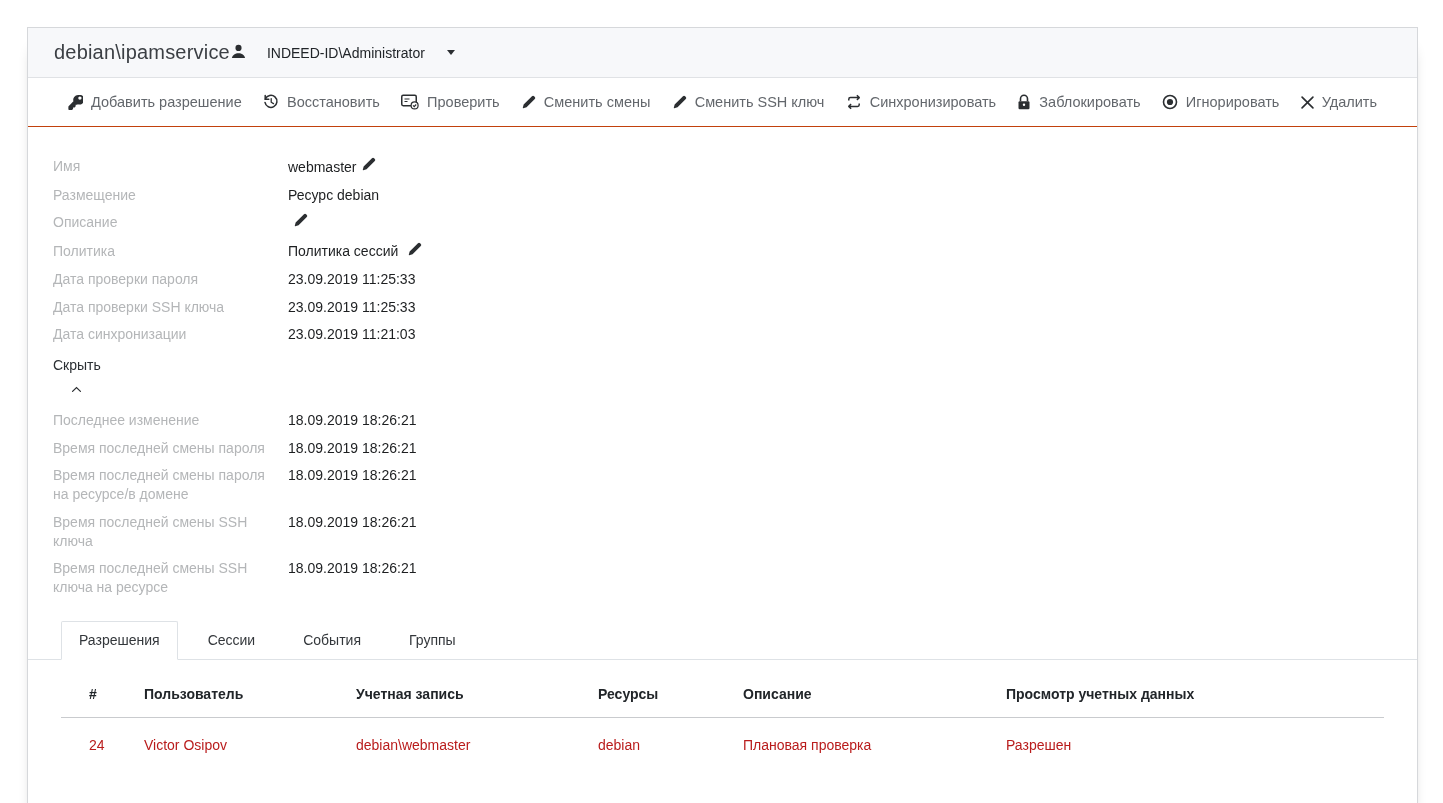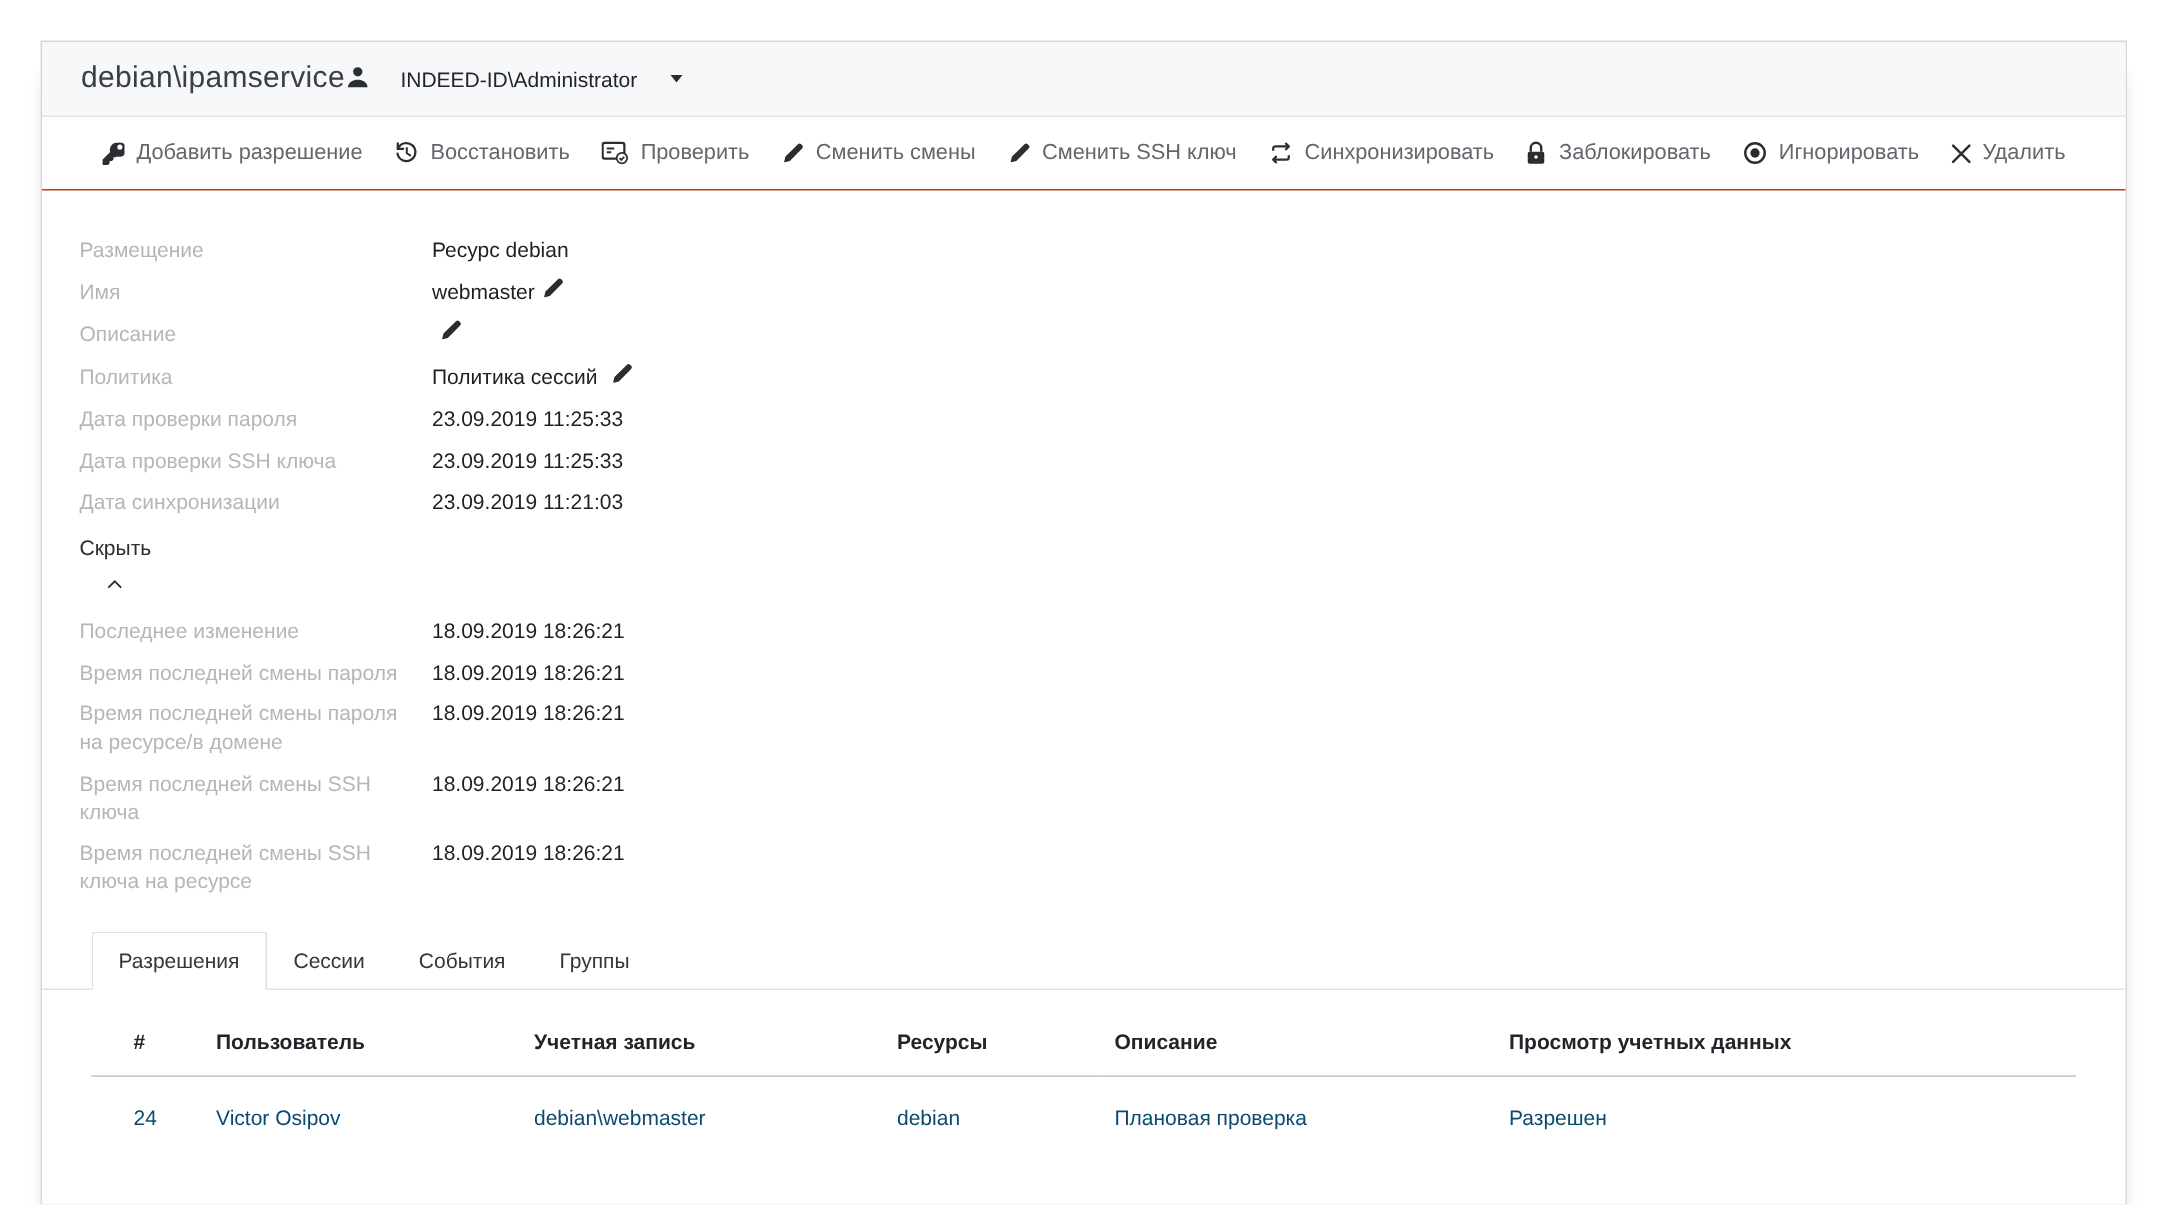--- a/index.html
+++ b/index.html
@@ -52,42 +52,42 @@
   .field-row { display: flex; align-items: flex-start; margin-bottom: 8.5px; }
   .field-label { width: 215px; margin-right: 20px; flex: none; color: #b4b6b8; line-height: 19px; }
   .field-value { color: #1d1f21; line-height: 19px; display: flex; align-items: center; gap: 5px; min-height: 19px; }
   .edit-icon { cursor: pointer; display: inline-block; }
   .hide-link {
     display: flex; align-items: center; gap: 7px;
     color: #2b2f33; margin: 13px 0 15px;
     cursor: pointer; width: max-content; flex-direction: column;
   }
   
-  .tabs { display: flex; align-items: flex-start; margin-top: 24px; padding-left: 33px; border-bottom: 1px solid #dee2e6; }
+  .tabs { display: flex; align-items: flex-start; margin-top: 24px; padding-left: 33px; border-bottom: 1px solid #dee2e6; gap: 12px; }
   .tab {
     padding: 10px 17px 11px;
     font-size: 14px; color: #33373b; cursor: pointer;
     margin-bottom: -1px;
     border: 1px solid transparent;
   }
   .tab.active {
     background: #fff;
     border: 1px solid #dee2e6;
     border-bottom: 1px solid #fff;
     border-radius: 2px 2px 0 0;
   }
   
   .table-wrap { padding: 14px 33px 28px; }
   table { width: 100%; border-collapse: collapse; font-size: 14px; }
   th {
     text-align: left; font-weight: bold; color: #212529;
     padding: 12px 8px 15px; border-bottom: 1px solid #c9cbce;
     white-space: nowrap;
   }
-  td { padding: 19px 8px 22px; color: #0c4a6e; }
+  td { padding: 19px 8px 22px; color: #b91c1c; }
   th:first-child, td:first-child { padding-left: 28px; }
 </style>
 </head>
 <body>
 
 <div class="page">
   <div class="card">
 
     <div class="card-header">
       <div class="page-title">debian\ipamservice</div>
@@ -185,33 +185,33 @@
               <path d="M1 1l10 10M11 1L1 11" fill="none"></path>
             </svg>
         </span>
         <span>Удалить</span>
       </div>
     </div>
 
     <div class="details">
 
       <div class="field-row">
-        <div class="field-label">Размещение</div>
-        <div class="field-value">
-          <span>Ресурс debian</span>
-        </div>
-      </div>
-
-      <div class="field-row">
         <div class="field-label">Имя</div>
         <div class="field-value">
           <span>webmaster</span>
           <span class="edit-icon"><svg width="15" height="15" viewBox="0 0 16 16">
                 <path fill="#2b2e31" d="M11.7 1.3a1.6 1.6 0 0 1 2.3 0l.7.7a1.6 1.6 0 0 1 0 2.3l-8.8 8.8-3.5.9a.4.4 0 0 1-.48-.48l.9-3.5z"></path>
               </svg></span>
+        </div>
+      </div>
+
+      <div class="field-row">
+        <div class="field-label">Размещение</div>
+        <div class="field-value">
+          <span>Ресурс debian</span>
         </div>
       </div>
 
       <div class="field-row">
         <div class="field-label">Описание</div>
         <div class="field-value">
           <span></span>
           <span class="edit-icon"><svg width="15" height="15" viewBox="0 0 16 16">
                 <path fill="#2b2e31" d="M11.7 1.3a1.6 1.6 0 0 1 2.3 0l.7.7a1.6 1.6 0 0 1 0 2.3l-8.8 8.8-3.5.9a.4.4 0 0 1-.48-.48l.9-3.5z"></path>
               </svg></span>

